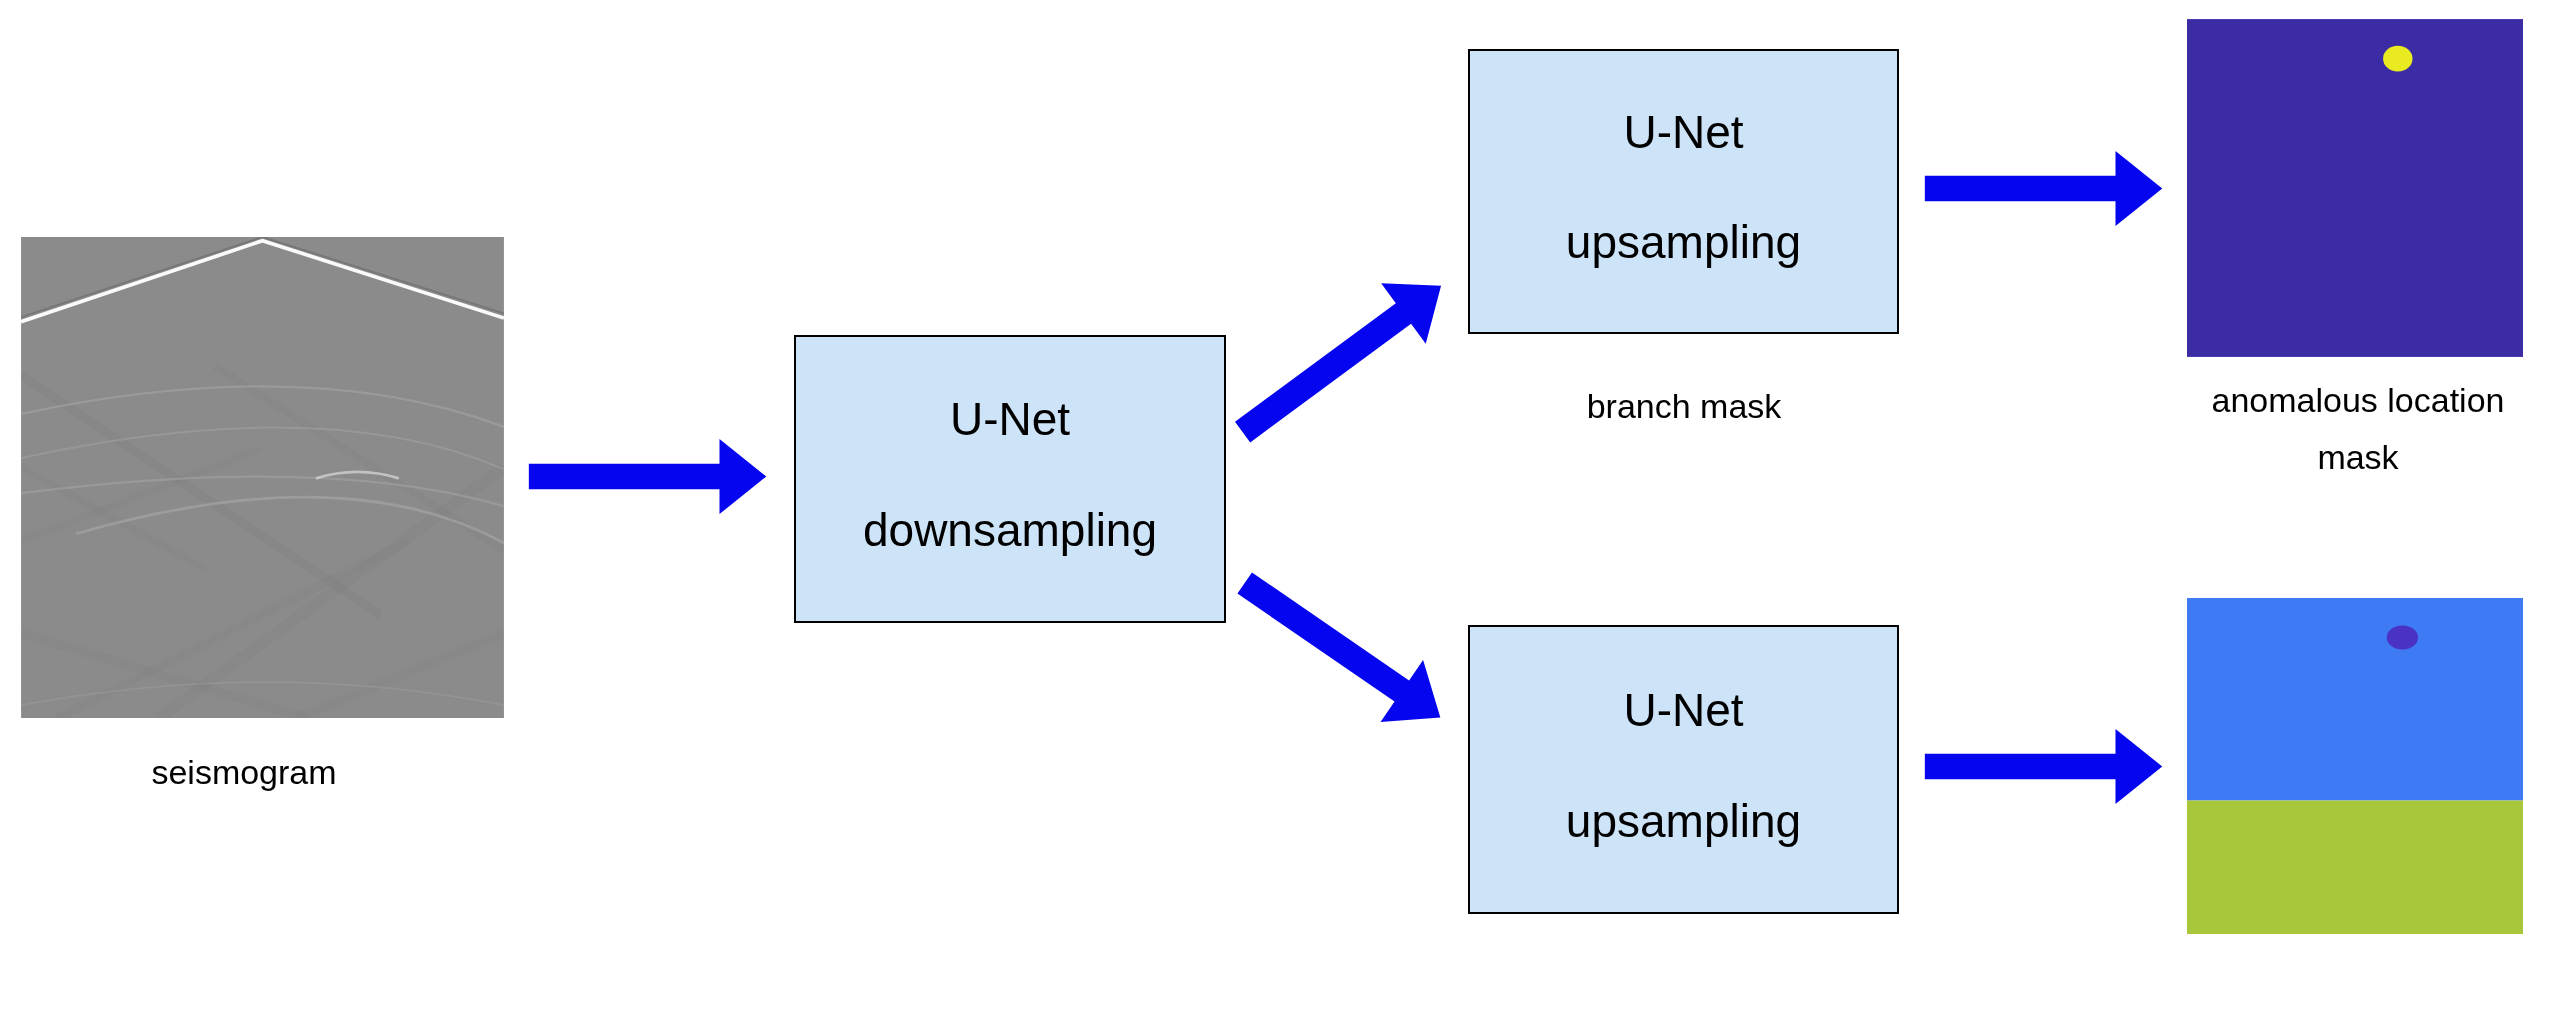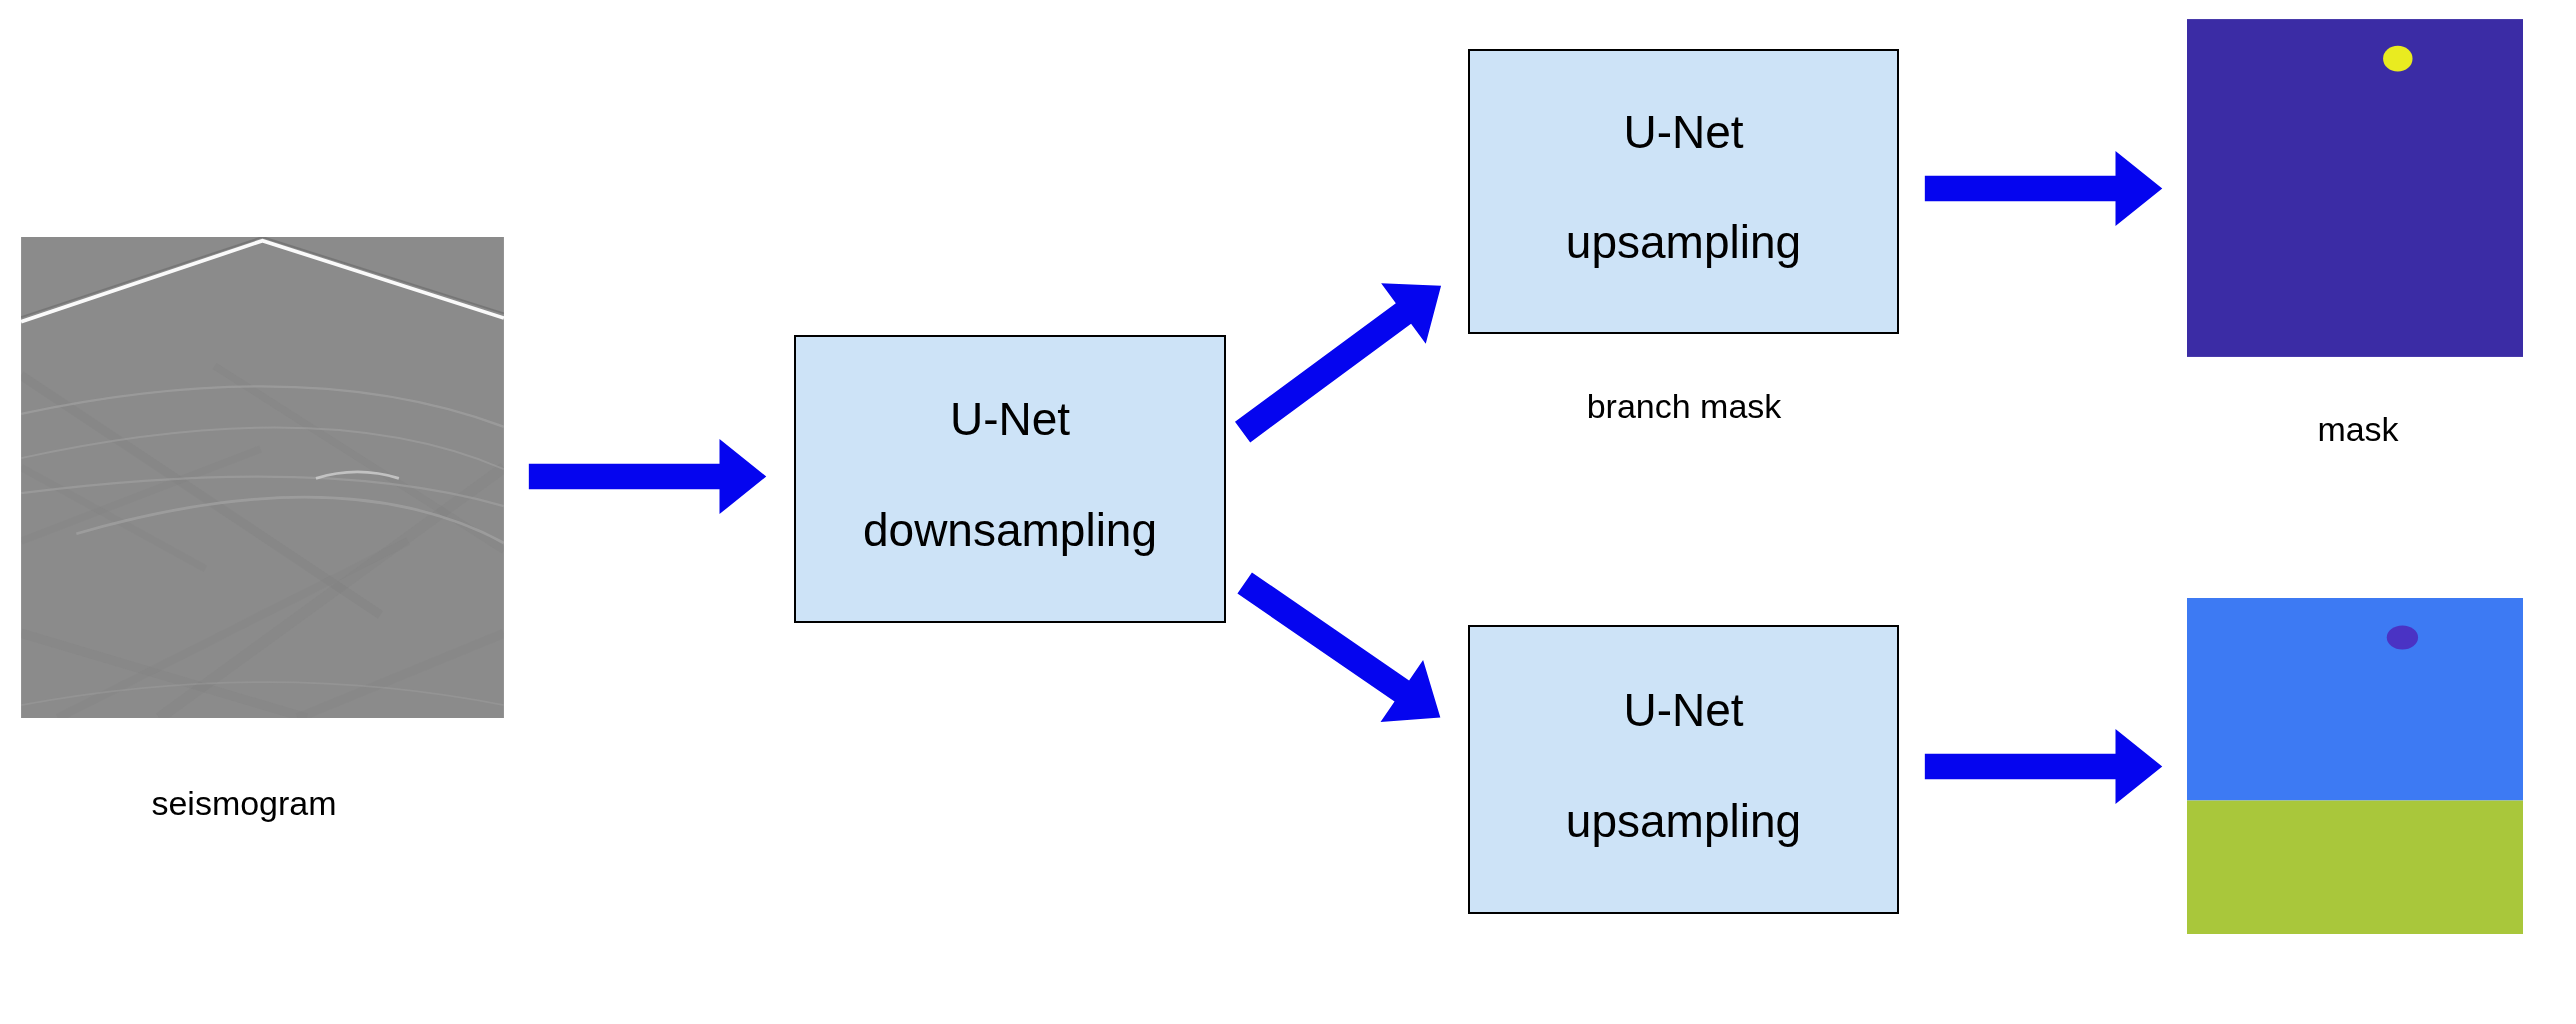--- a/index.html
+++ b/index.html
@@ -60,21 +60,21 @@
       <path d="M0,508 Q270,458 524,508" stroke-width="2" opacity="0.3"></path>
     </g>
 
     <path d="M320,262 Q365,248 410,262" stroke="#cfcfcf" stroke-width="3" fill="none" opacity="0.8"></path>
 
     <path d="M0,87 L262,0 L524,83" stroke="#6d6d6d" stroke-width="2" fill="none" opacity="0.7"></path>
 
     <path d="M0,92 L262,4 L524,88" stroke="#fafafa" stroke-width="4" fill="none"></path>
   </svg>
 
-  <div class="lbl" style="left:244px; top:803px;">seismogram</div>
+  <div class="lbl" style="left:244px; top:772px;">seismogram</div>
 
   <div class="arrow" style="left:528px; top:477px;">
     <svg width="240" height="77" viewBox="0 0 260 84">
       <polygon points="0,28 208,28 208,1 259,42 208,83 208,56 0,56" style="fill:var(--arrow,#0505ef)"></polygon>
     </svg>
   </div>
 
   <div class="box" style="left:794px; top:335px; width:432px; height:288px;">
     <div class="bline bl1">U-Net</div>
     <div class="bline bl2">downsampling</div>
@@ -107,20 +107,21 @@
     <svg width="240" height="77" viewBox="0 0 260 84">
       <polygon points="0,28 208,28 208,1 259,42 208,83 208,56 0,56" style="fill:var(--arrow,#0505ef)"></polygon>
     </svg>
   </div>
 
   <svg class="abs" style="left:2187px; top:19.4px;" width="336" height="338" viewBox="0 0 365 367" role="img">
     <rect x="0" y="0" width="365" height="367" style="fill:var(--mask-bg,#3b2ca5)"></rect>
     <ellipse cx="229" cy="43" rx="16" ry="14" style="fill:var(--mask-dot,#e9eb20)"></ellipse>
   </svg>
   <div class="lbl" style="left:2358px; top:429px;">
+    <div>anomalous location</div>
     <div>mask</div>
   </div>
 
   <div class="arrow" style="left:1924px; top:767px;">
     <svg width="240" height="77" viewBox="0 0 260 84">
       <polygon points="0,28 208,28 208,1 259,42 208,83 208,56 0,56" style="fill:var(--arrow,#0505ef)"></polygon>
     </svg>
   </div>
 
   <svg class="abs" style="left:2187px; top:598px;" width="336" height="336" viewBox="0 0 365 365" role="img">

